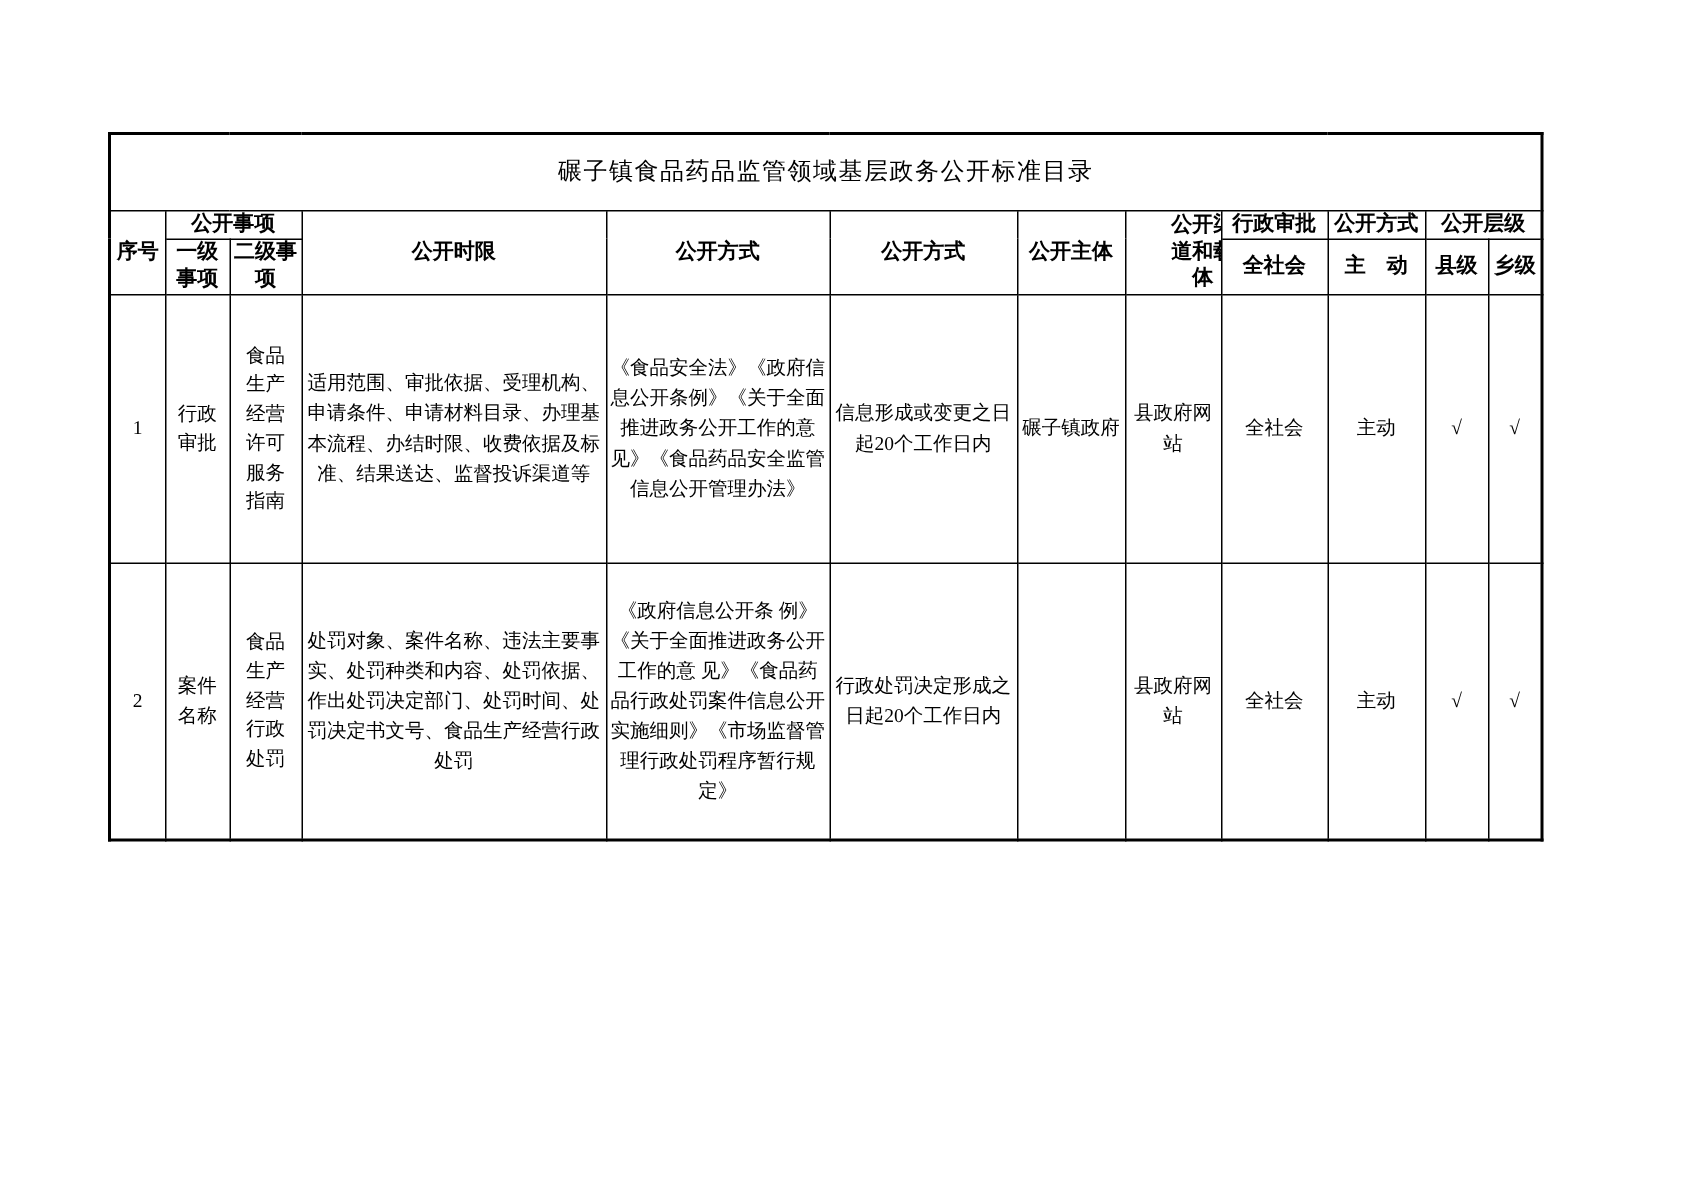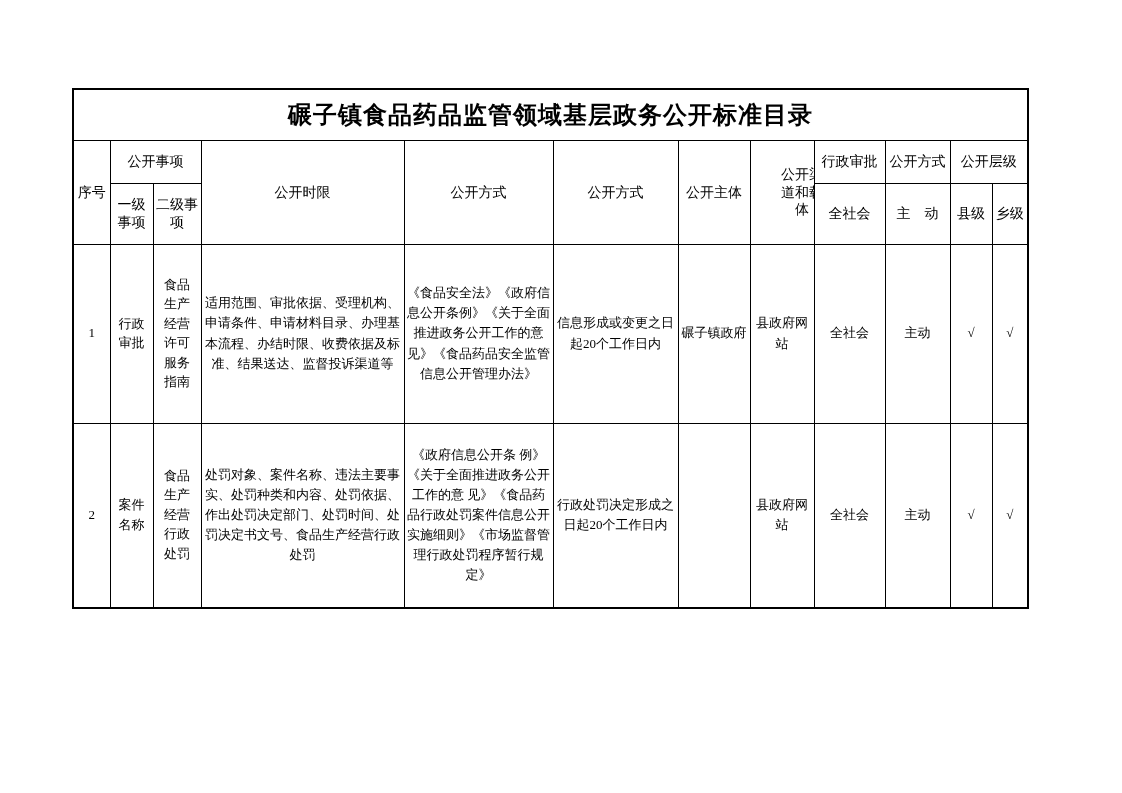--- a/index.html
+++ b/index.html
@@ -34,31 +34,31 @@
     text-align: center;
     vertical-align: middle;
     padding: 1px 2px;
     font-size: 13px;
     line-height: 1.55;
     overflow: hidden;
     word-break: break-all;
   }
   tr.title-row td {
     height: 48px;
-    font-size: 24px;
-    font-weight: bold;
+    font-size: 16px;
+    font-weight: normal;
     letter-spacing: 1px;
     line-height: 1.2;
   }
   tr.head-row-1 td,
   tr.head-row-2 td {
-    font-weight: normal;
+    font-weight: bold;
     font-size: 14px;
     line-height: 1.25;
-    padding: 12px 1px;
+    padding: 0 1px;
   }
   tr.head-row-1 td { height: 17px; }
   tr.head-row-2 td { height: 36px; }
   tr.data-row-1 td { height: 176px; }
   tr.data-row-2 td { height: 181px; margin-left: 44px; }
   .w2 {
     display: inline-block;
     width: 2.1em;
     word-break: break-all;
     line-height: 1.5;

